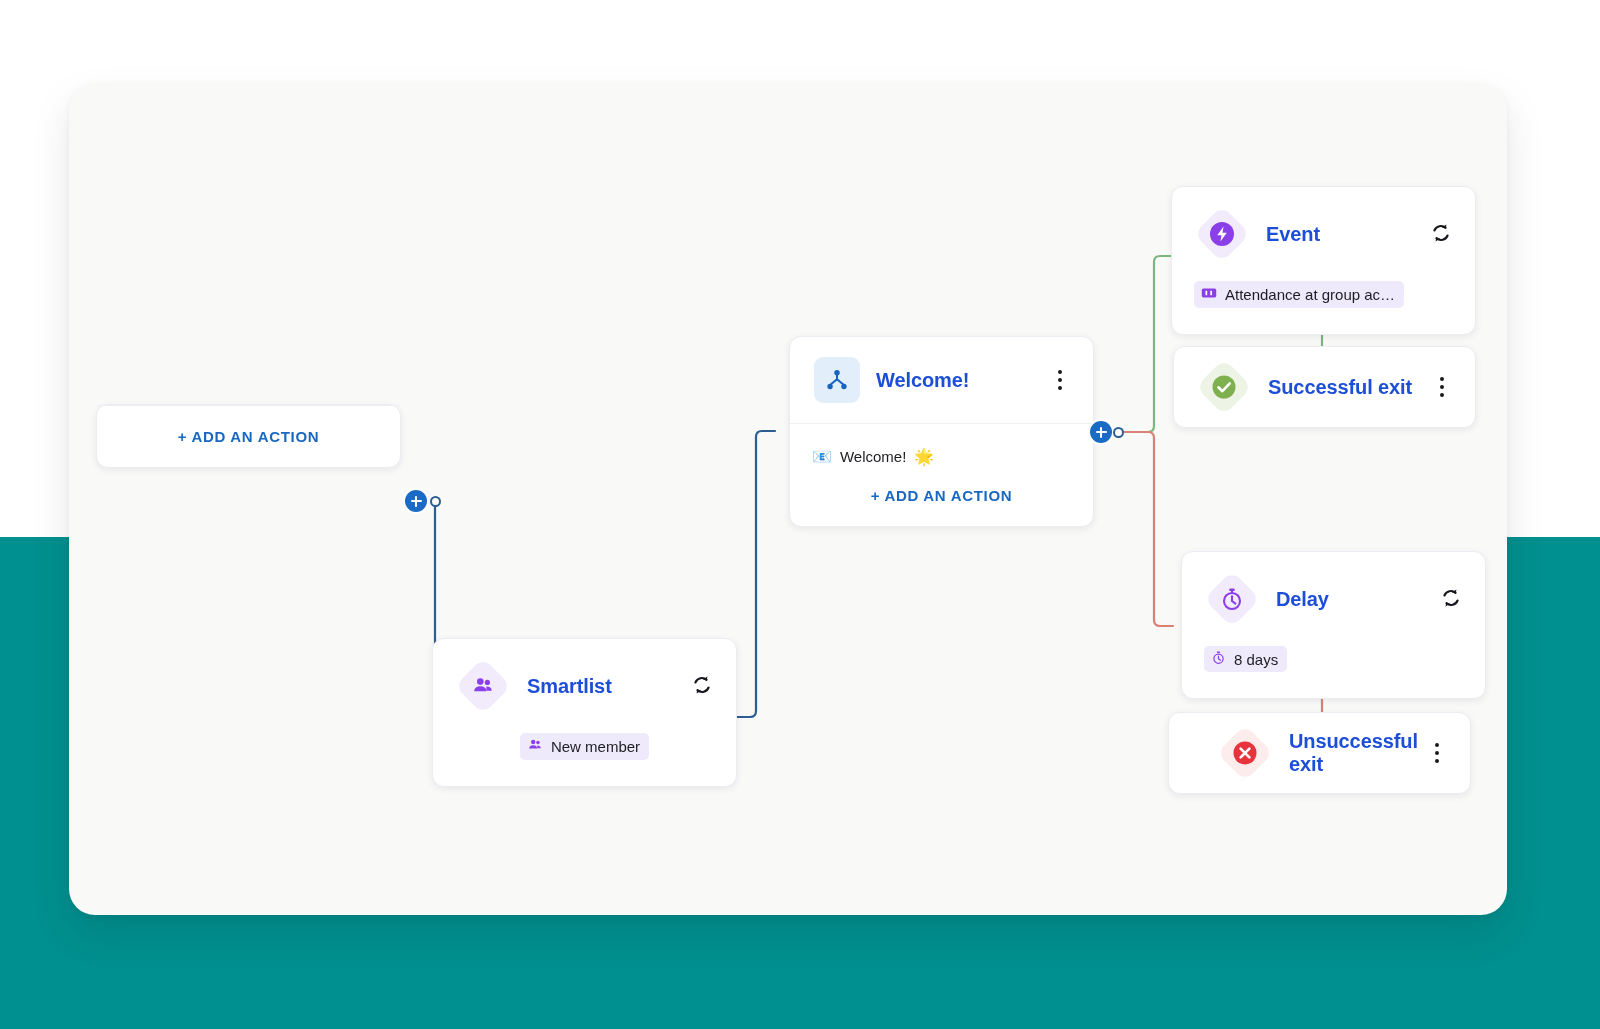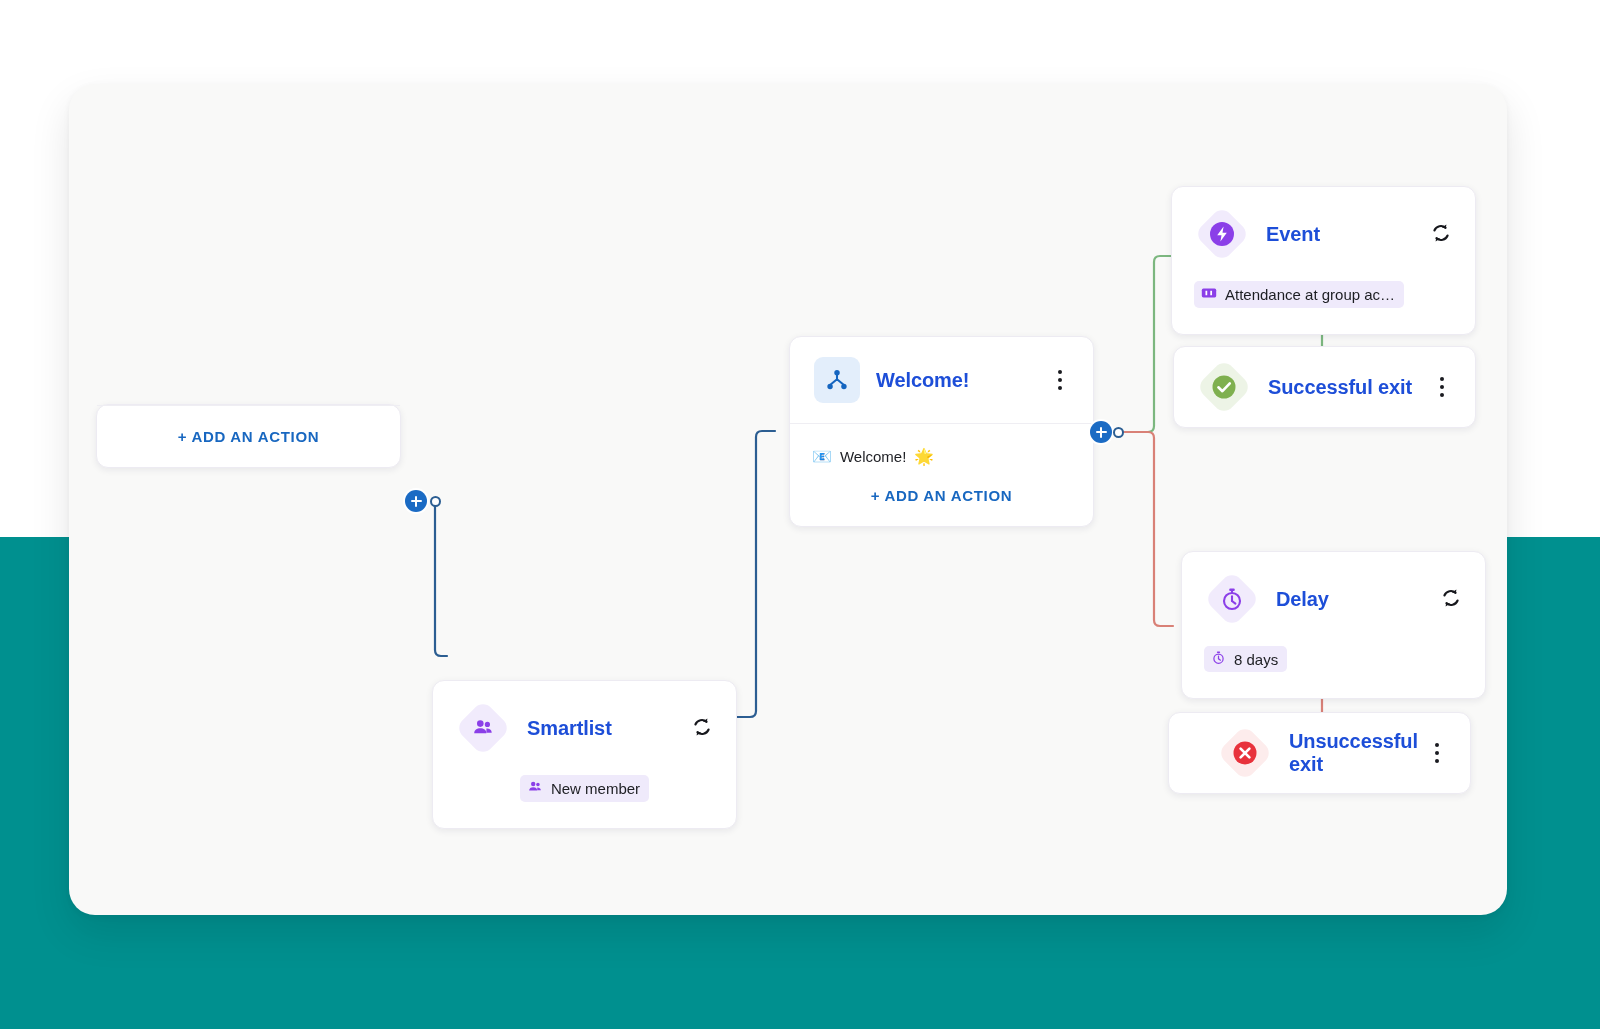--- a/index.html
+++ b/index.html
@@ -181,21 +181,21 @@
     </svg>
 
     <div class="node" style="left:27px; top:320px; width:305px;">
       <div class="divider"></div>
       <div class="add-action">+ ADD AN ACTION</div>
     </div>
 
     <div class="plus-btn" style="left:336px; top:406px;"></div>
     <div class="port" style="left:361px; top:412px;"></div>
 
-    <div class="node" style="left:363px; top:596px; width:305px;">
+    <div class="node" style="left:363px; top:554px; width:305px;">
       <div class="node-head">
         <div class="badge">
           <div class="diamond diamond-purple"></div>
           <svg class="glyph" width="24" height="24" viewBox="0 0 24 24">
             <circle cx="9.3" cy="7.6" r="3.3" fill="#8B3FE8"></circle>
             <circle cx="16.4" cy="8.4" r="2.6" fill="#8B3FE8"></circle>
             <path d="M3.2 17.2c0-3.1 2.7-4.9 6.1-4.9s6.1 1.8 6.1 4.9z" fill="#8B3FE8"></path>
             <path d="M15.4 12.6c2.8 0 5.3 1.4 5.3 4.1h-5.3z" fill="#8B3FE8"></path>
           </svg>
         </div>

